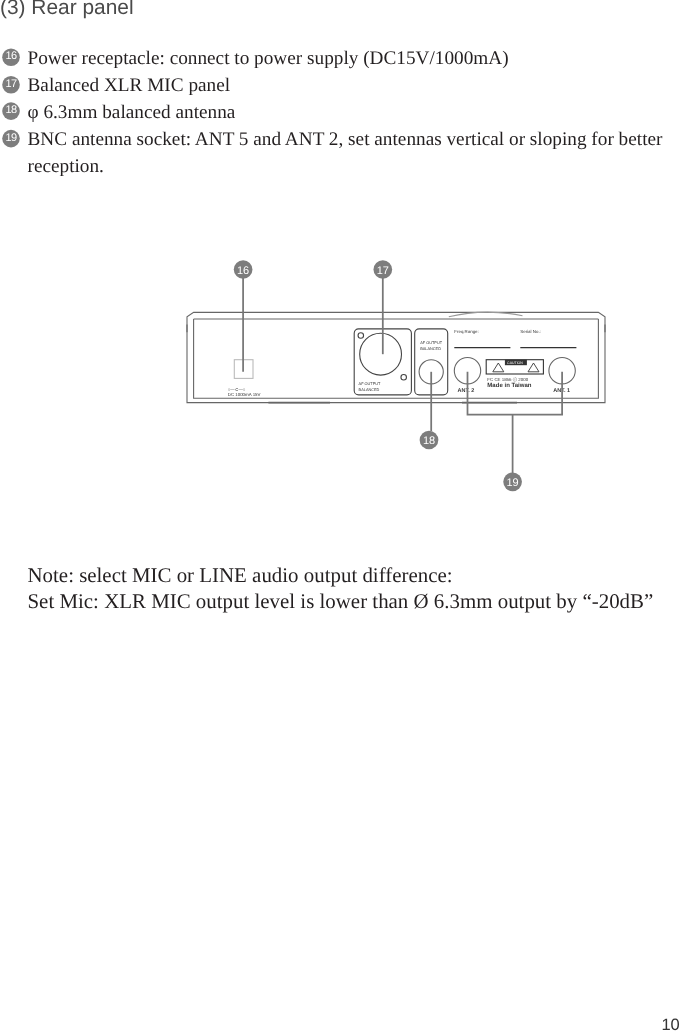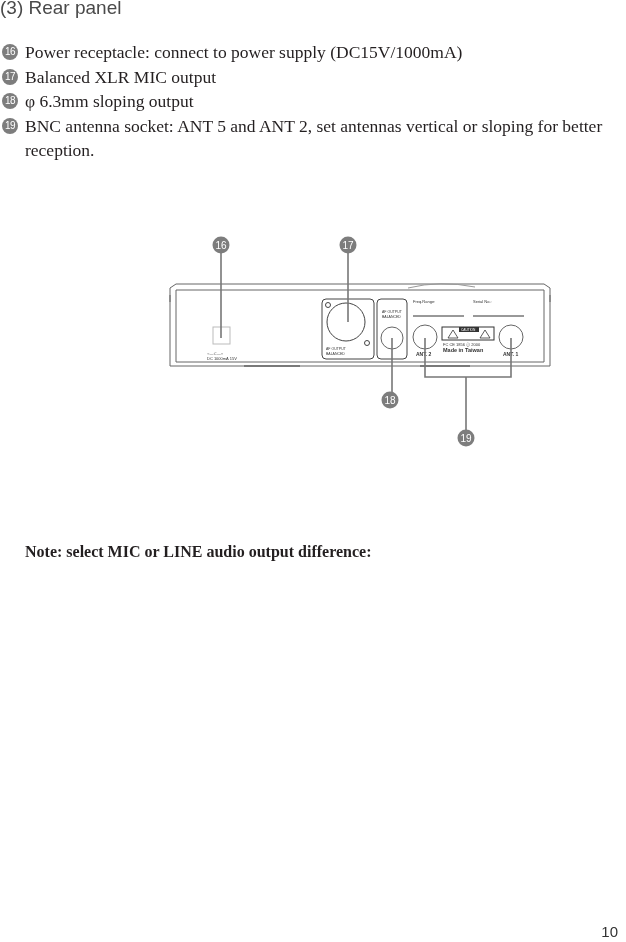--- a/index.html
+++ b/index.html
@@ -4,42 +4,42 @@
 <style>
   html, body { margin:0; padding:0; background:#ffffff; }
   body { width:626px; height:942px; position:relative; overflow:hidden; color:#231f20; }
   .heading { position:absolute; left:0; top:-3px; font-family:"Liberation Sans", sans-serif; font-size:19px; color:#4a4a4a; }
   .list { position:absolute; left:0; top:40px; font-family:"Liberation Serif", serif; font-size:17.5px; line-height:24.5px; }
   .item { position:relative; padding-left:25px; }
   .num { position:absolute; left:2px; top:4px; width:16px; height:16px; border-radius:50%; background:#7d7d7d; color:#fff;
          font-family:"Liberation Sans", sans-serif; font-size:10px; line-height:16px; text-align:center; letter-spacing:-0.5px; }
   .item-text { display:block; width:590px; }
   .diagram { position:absolute; left:160px; top:230px; width:400px; height:220px; }
-  .note { position:absolute; left:25px; top:540px; font-family:"Liberation Serif", serif; font-size:16px; line-height:23.5px;font-weight:bold; }
+  .note { position:absolute; left:25px; top:512px; font-family:"Liberation Serif", serif; font-size:19px; line-height:23.5px; }
   .note div { white-space:nowrap; }
   .page-number { position:absolute; right:8px; bottom:2px; font-family:"Liberation Sans", sans-serif; font-size:15px; color:#333; }
   svg text { font-family:"Liberation Sans", sans-serif; }
 </style>
 </head>
 <body>
 
 <div class="heading">(3) Rear panel</div>
 
 <div class="list">
   <div class="item">
     <span class="num">16</span>
     <span class="item-text">Power receptacle: connect to power supply (DC15V/1000mA)</span>
   </div>
   <div class="item">
     <span class="num">17</span>
-    <span class="item-text">Balanced XLR MIC output</span>
+    <span class="item-text">Balanced XLR MIC panel</span>
   </div>
   <div class="item">
     <span class="num">18</span>
-    <span class="item-text">φ 6.3mm sloping output</span>
+    <span class="item-text">φ 6.3mm balanced antenna</span>
   </div>
   <div class="item">
     <span class="num">19</span>
     <span class="item-text">BNC antenna socket: ANT 5 and ANT 2, set antennas vertical or sloping for better reception.</span>
   </div>
 </div>
 
 <svg class="diagram" viewBox="160 230 400 220" width="400" height="220">
 
   <g fill="none" stroke="#666" stroke-width="1">
@@ -118,15 +118,16 @@
     <text x="390" y="404" font-size="10" fill="#fff" text-anchor="middle">18</text>
   </g>
   <g>
     <circle cx="466" cy="438" r="8.5" fill="#7d7d7d"></circle>
     <text x="466" y="442" font-size="10" fill="#fff" text-anchor="middle">19</text>
   </g>
 </svg>
 
 <div class="note">
   <div>Note: select MIC or LINE audio output difference:</div>
+  <div>Set Mic: XLR MIC output level is lower than Ø 6.3mm output by “-20dB”</div>
 </div>
 
 <div class="page-number">10</div>
 
 </body></html>

